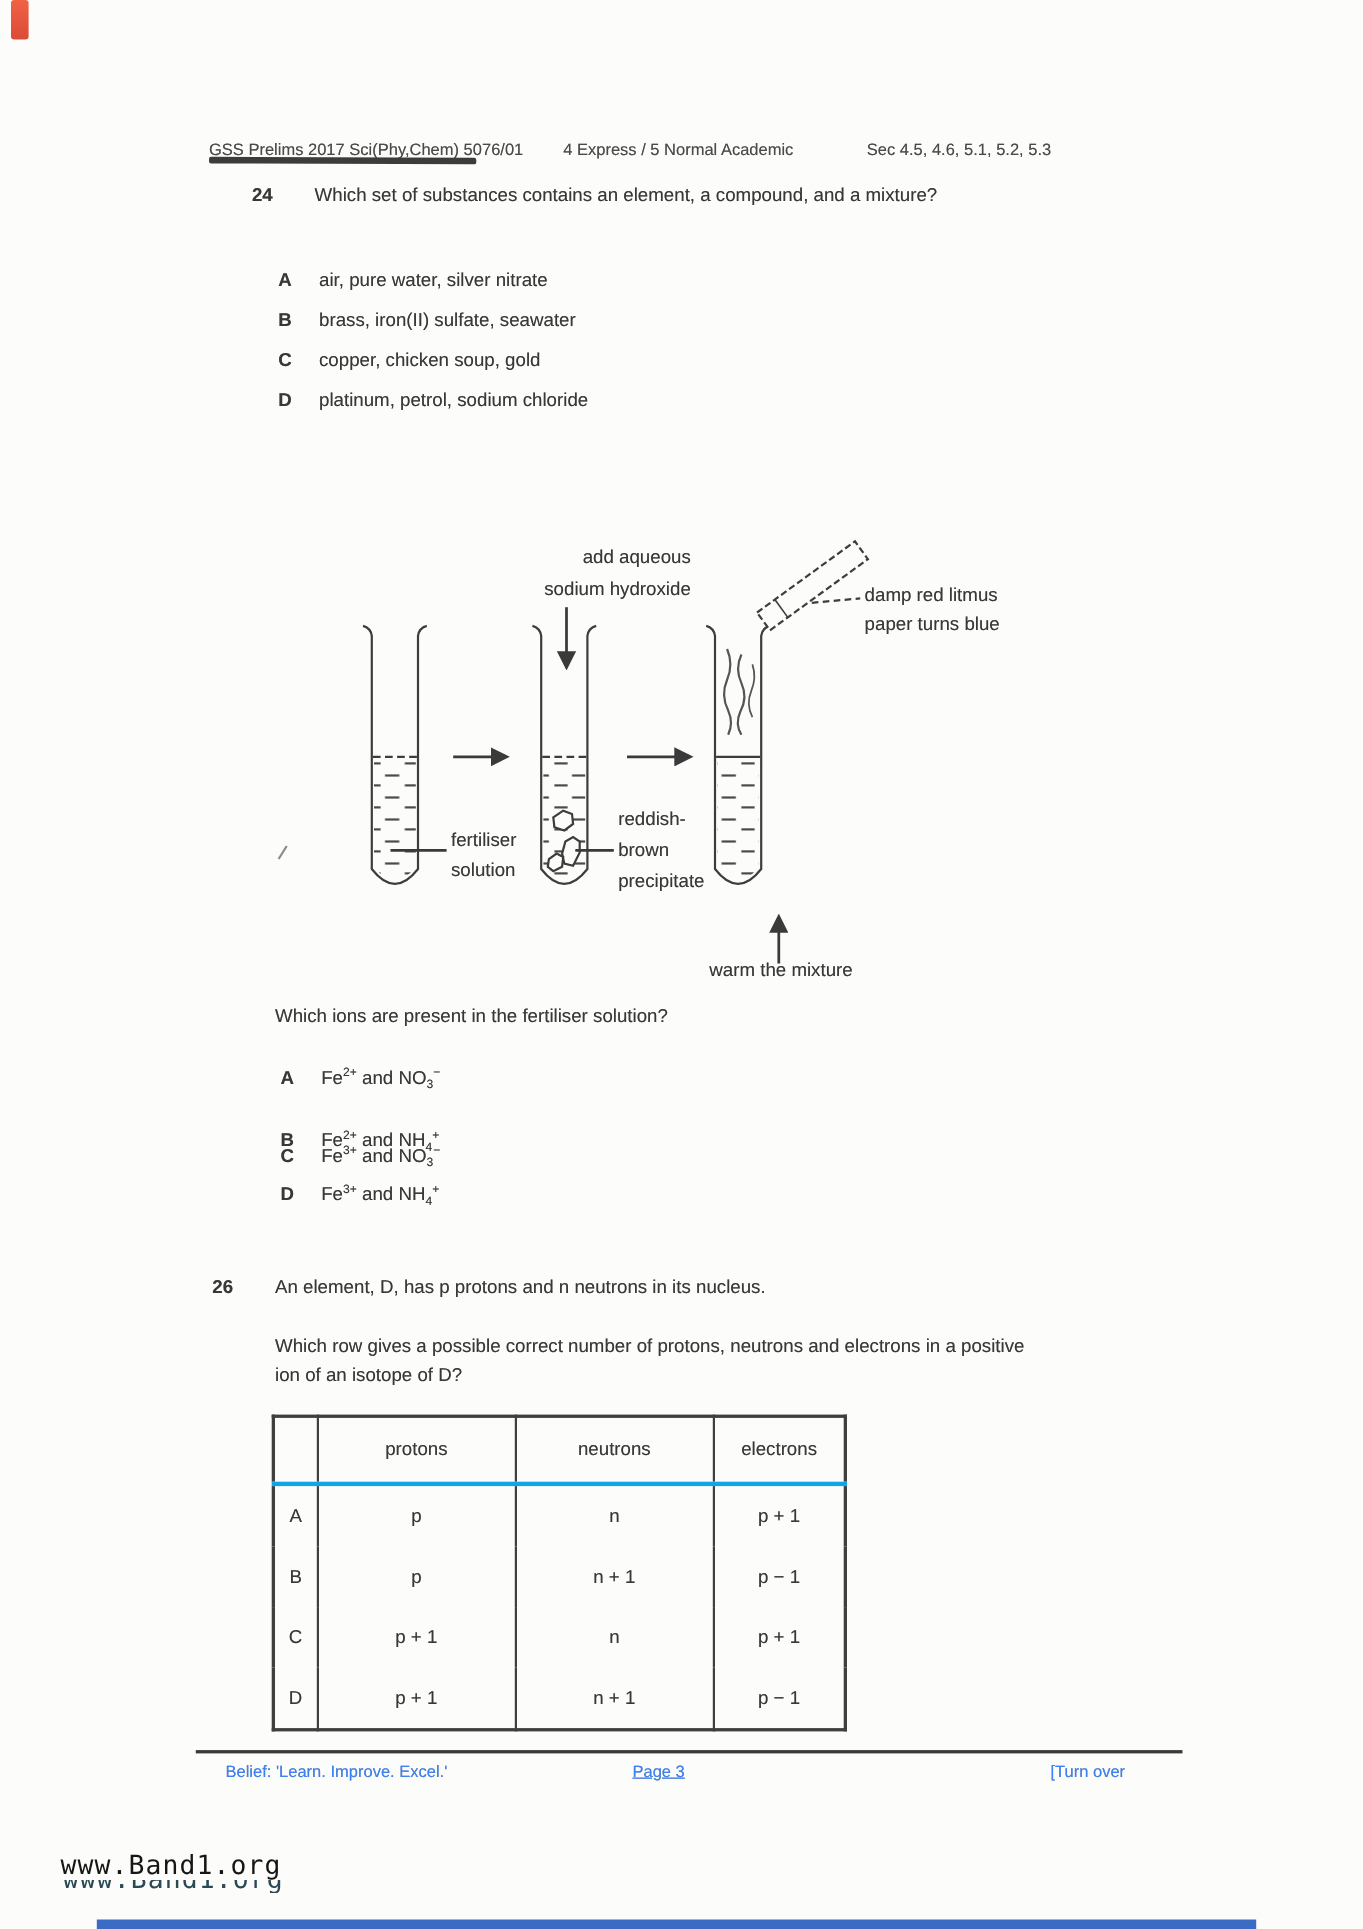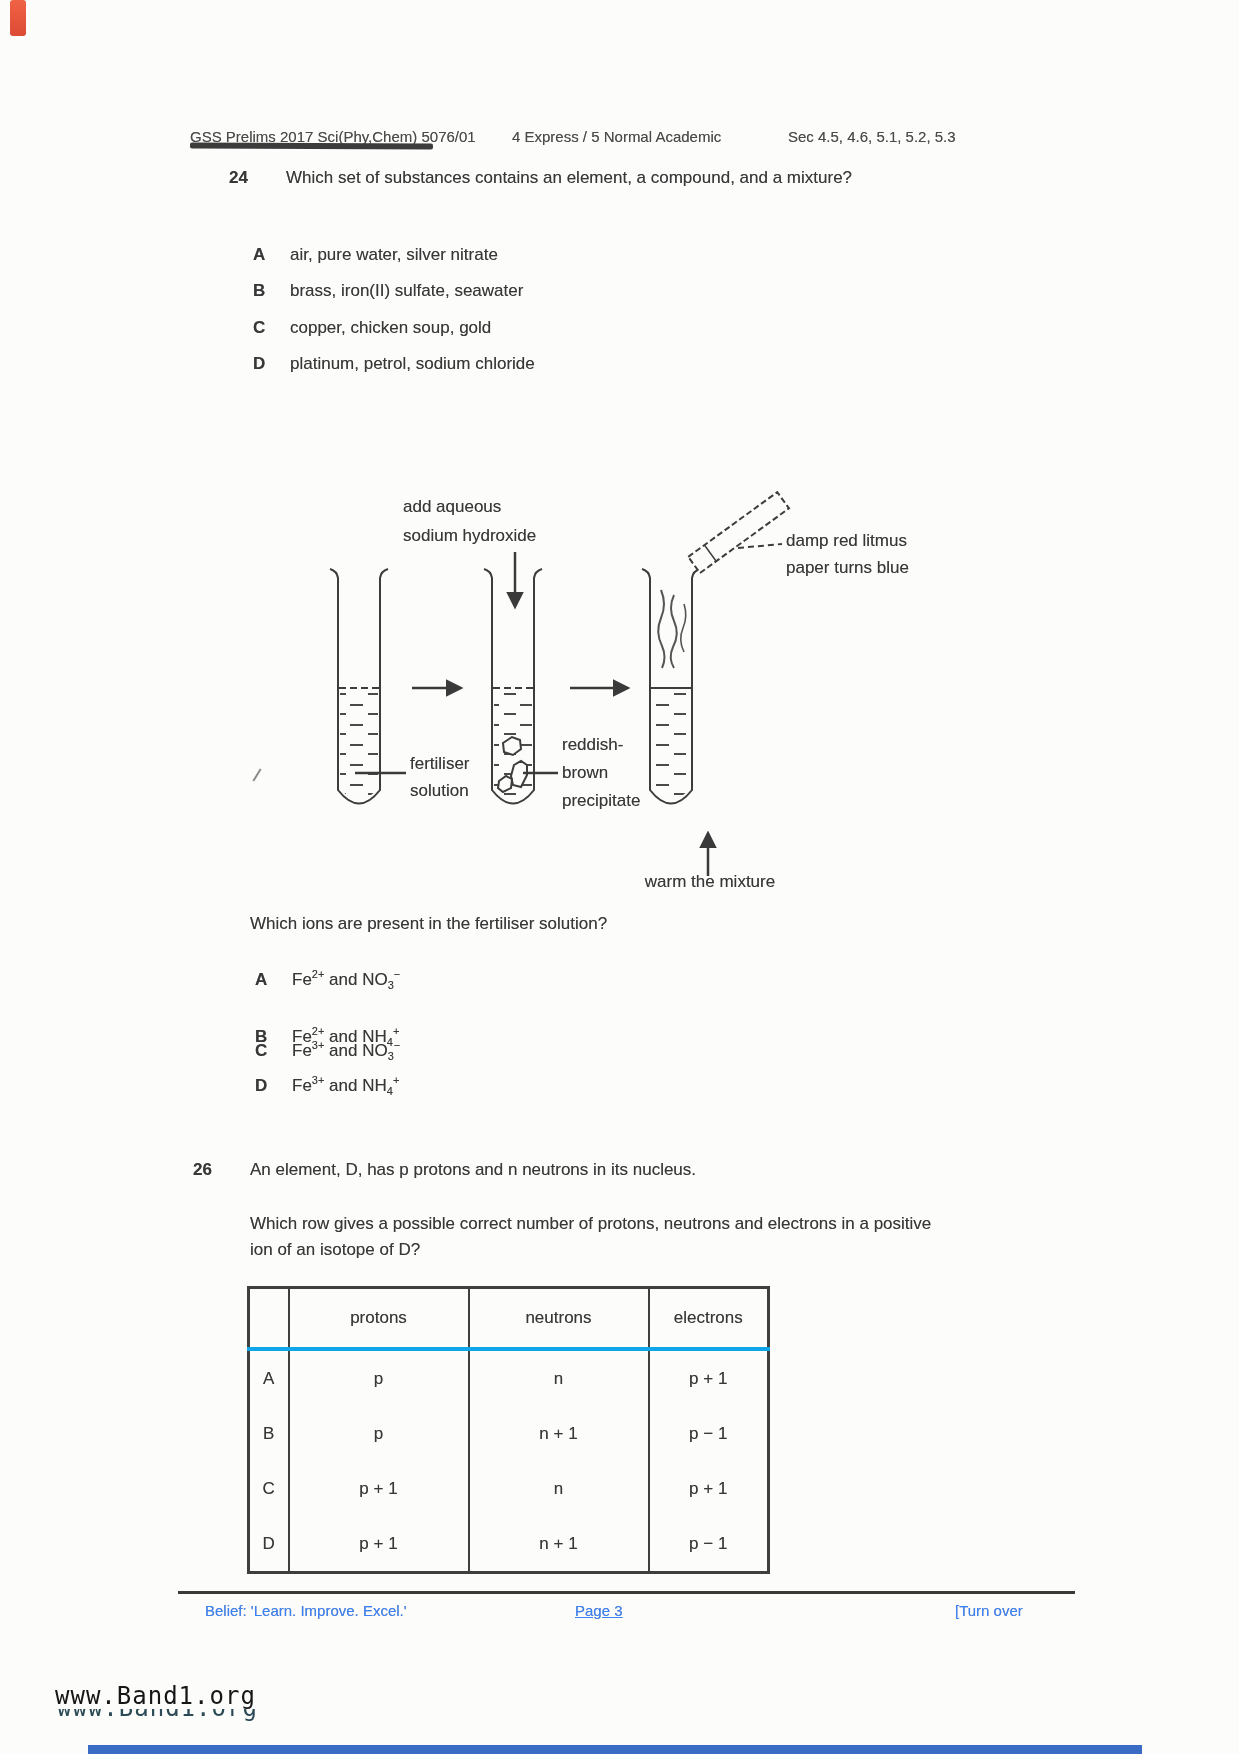--- a/index.html
+++ b/index.html
@@ -103,21 +103,21 @@
 
     <line x1="235" y1="112" x2="235" y2="166" stroke="#3a3a3a" stroke-width="2.5" marker-end="url(#ah)"></line>
     <line x1="132" y1="248" x2="180" y2="248" stroke="#3a3a3a" stroke-width="2.5" marker-end="url(#ah)"></line>
     <line x1="290" y1="248" x2="347" y2="248" stroke="#3a3a3a" stroke-width="2.5" marker-end="url(#ah)"></line>
     <line x1="428" y1="436" x2="428" y2="394" stroke="#3a3a3a" stroke-width="2.5" marker-end="url(#ah)"></line>
 
     <line x1="75" y1="333" x2="126" y2="333" stroke="#3a3a3a" stroke-width="2.5"></line>
     <line x1="243" y1="333" x2="278" y2="333" stroke="#3a3a3a" stroke-width="2.5"></line>
   </svg>
 
-  <div class="t" style="left:403px;top:492px;width:225px;text-align:left;line-height:29px;">add aqueous
+  <div class="t" style="left:403px;top:492px;width:225px;text-align:right;line-height:29px;">add aqueous
 sodium hydroxide</div>
   <div class="t" style="left:786px;top:527px;">damp red litmus
 paper turns blue</div>
   <div class="t" style="left:410px;top:750px;">fertiliser
 solution</div>
   <div class="t" style="left:562px;top:731px;line-height:28px;">reddish-
 brown
 precipitate</div>
   <div class="t" style="left:620px;top:868px;width:180px;text-align:center;">warm the mixture</div>
 

